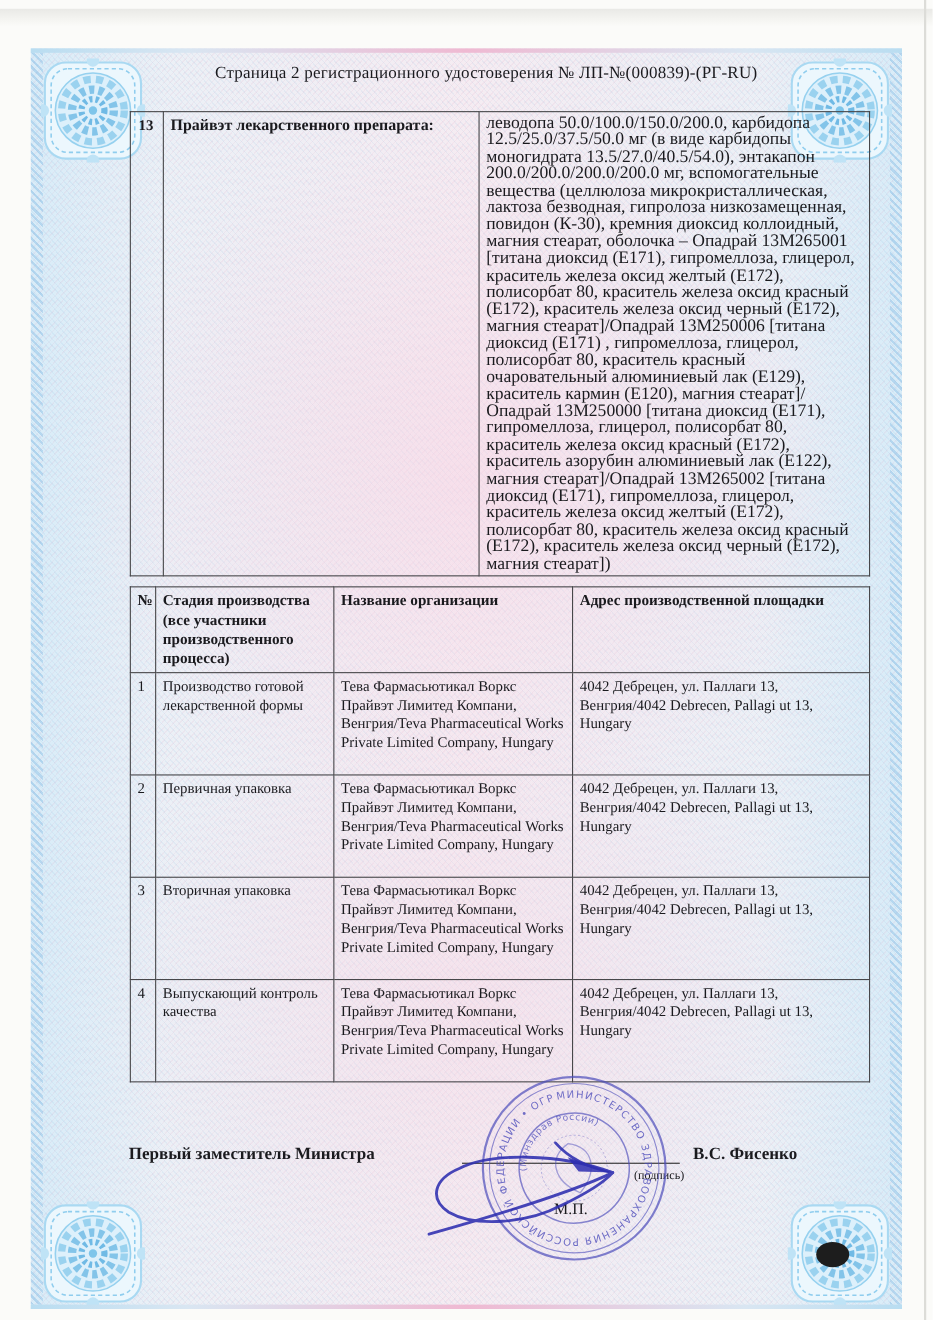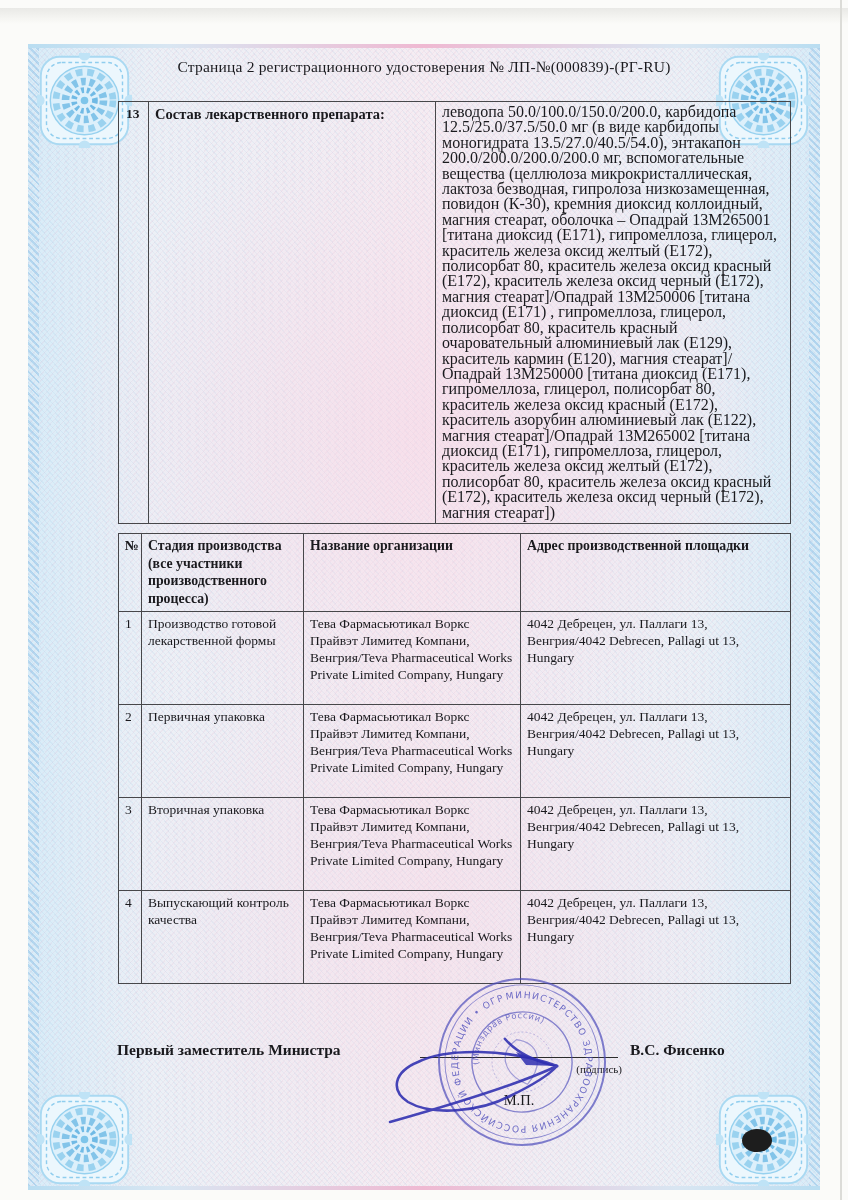--- a/index.html
+++ b/index.html
@@ -24,21 +24,21 @@
       background:repeating-linear-gradient(45deg, rgba(122,182,226,.38) 0 2px, rgba(255,255,255,0) 2px 5px);}
   .edge-strip.left{left:0}.edge-strip.right{right:0}
 
   .rosette{position:absolute;width:95px;height:95px;}
   .rosette.tl{left:9px;top:9px}.rosette.tr{left:688px;top:9px}
   .rosette.bl{left:9px;top:1048px}.rosette.br{left:688px;top:1048px}
   .black-dot{position:absolute;left:714px;top:1085px;width:30px;height:23px;border-radius:50%;
       background:#1d1d1d;}
 
   .header-title{position:absolute;left:0;top:14px;width:100%;text-align:center;
-      font-size:15.5px;letter-spacing:.2px;}
+      font-size:15.5px;letter-spacing:.2px;padding-left:18px;}
 
   
   table{border-collapse:collapse;table-layout:fixed;margin-top:13px;}
   td,th{border:1px solid #47474a;vertical-align:top;text-align:left;
       padding:3px 6px;font-size:13.5px;line-height:1.27;}
   .top-table{position:absolute;left:90px;top:44px;width:672px;}
   .top-table .c-num{width:30px}.top-table .c-label{width:287px}.top-table .c-value{width:355px}
   .top-table .num{font-weight:bold;padding-left:7px;}
   .top-table .label{font-weight:bold;font-size:14.5px;}
   .composition{font-size:16px;line-height:15.4px;padding-top:2px;}
@@ -107,21 +107,21 @@
 
     <table class="top-table">
       <colgroup>
           <col class="c-num">
           <col class="c-label">
           <col class="c-value">
         </colgroup>
       <tbody>
           <tr>
         <td class="num" style="height:340px">13</td>
-        <td class="label">Состав лекарственного препарата:</td>
+        <td class="label">Прайвэт лекарственного препарата:</td>
         <td class="composition">леводопа 50.0/100.0/150.0/200.0, карбидопа 12.5/25.0/37.5/50.0 мг (в виде карбидопы моногидрата 13.5/27.0/40.5/54.0), энтакапон 200.0/200.0/200.0/200.0 мг, вспомогательные вещества (целлюлоза микрокристаллическая, лактоза безводная, гипролоза низкозамещенная, повидон (К-30), кремния диоксид коллоидный, магния стеарат, оболочка – Опадрай 13М265001 [титана диоксид (Е171), гипромеллоза, глицерол, краситель железа оксид желтый (Е172), полисорбат 80, краситель железа оксид красный (Е172), краситель железа оксид черный (Е172), магния стеарат]/Опадрай 13М250006 [титана диоксид (Е171) , гипромеллоза, глицерол, полисорбат 80, краситель красный очаровательный алюминиевый лак (Е129), краситель кармин (Е120), магния стеарат]/Опадрай 13М250000 [титана диоксид (Е171), гипромеллоза, глицерол, полисорбат 80, краситель железа оксид красный (Е172), краситель азорубин алюминиевый лак (Е122), магния стеарат]/Опадрай 13М265002 [титана диоксид (Е171), гипромеллоза, глицерол, краситель железа оксид желтый (Е172), полисорбат 80, краситель железа оксид красный (Е172), краситель железа оксид черный (Е172), магния стеарат])</td>
       </tr>
     </tbody>
       </table>
 
 
     <table class="main-table">
       <colgroup>
           <col class="c1">
           <col class="c2">

